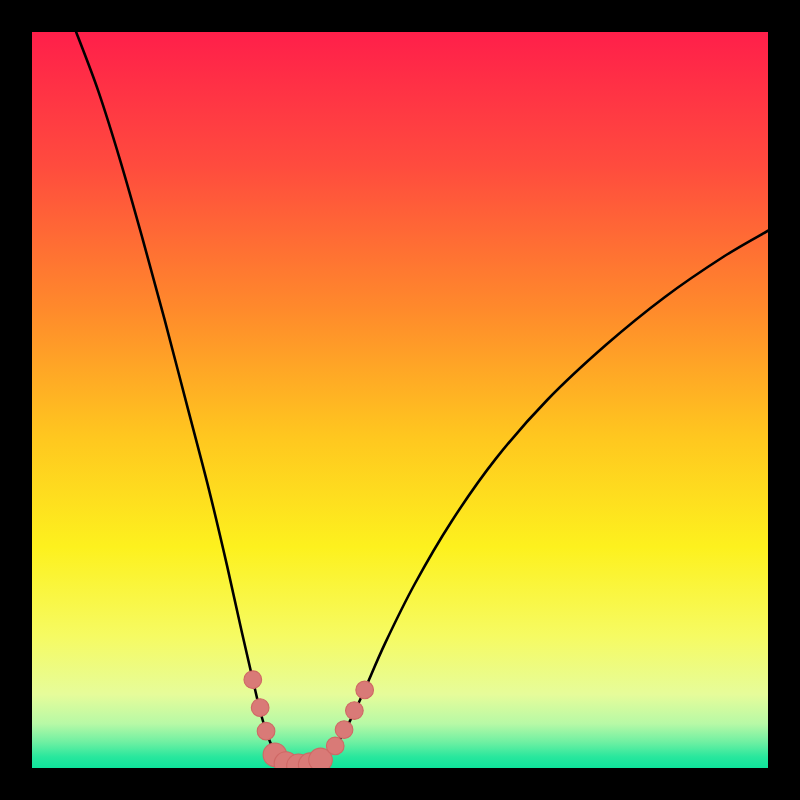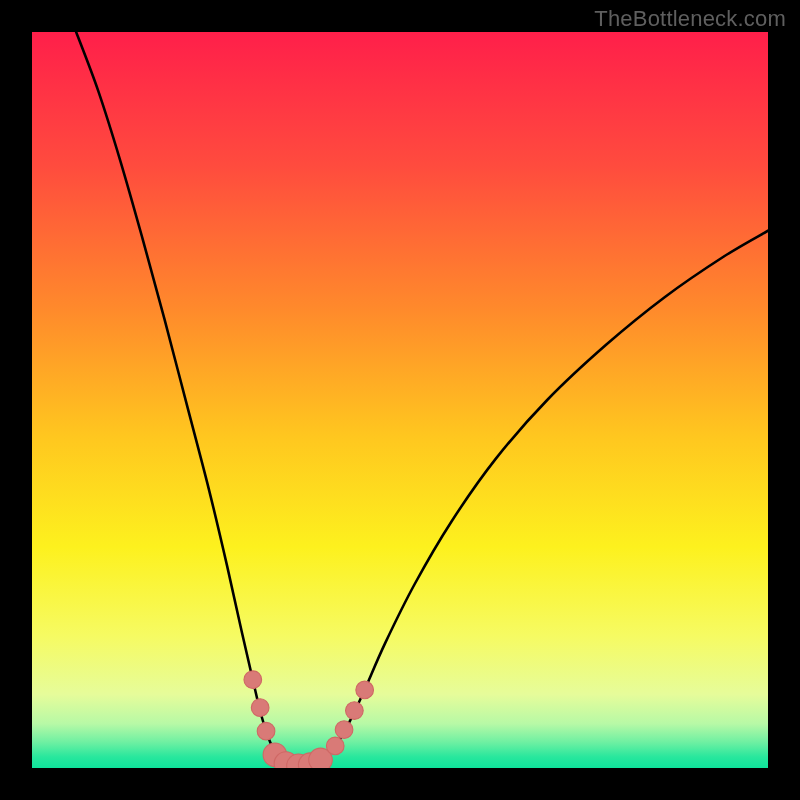--- a/index.html
+++ b/index.html
@@ -48,21 +48,20 @@
     font-weight: 500;
     letter-spacing: 0.2px;
     user-select: none;
   }
 </style>
 </head>
 <body>
 
 <div class="frame">
 
-  <div class="watermark">TheBottleneck.com</div>
 
   <div class="plot-area">
 
     <svg class="gradient-bg" viewBox="0 0 100 100" preserveAspectRatio="none">
       <defs>
         <linearGradient id="bgGrad" x1="0" y1="0" x2="0" y2="1">
             <stop offset="0%" stop-color="#ff1f4a"></stop>
             <stop offset="18%" stop-color="#ff4b3e"></stop>
             <stop offset="38%" stop-color="#ff8b2b"></stop>
             <stop offset="55.00000000000001%" stop-color="#ffc71f"></stop>

